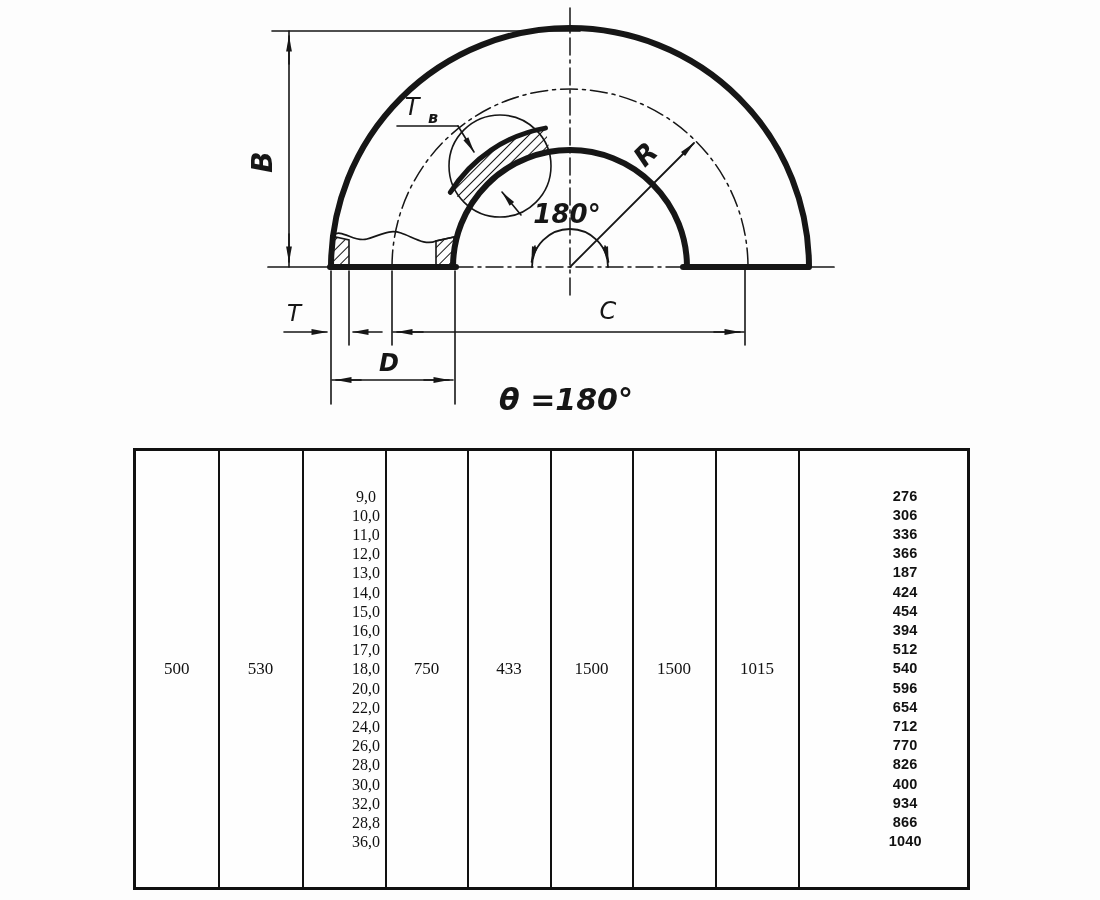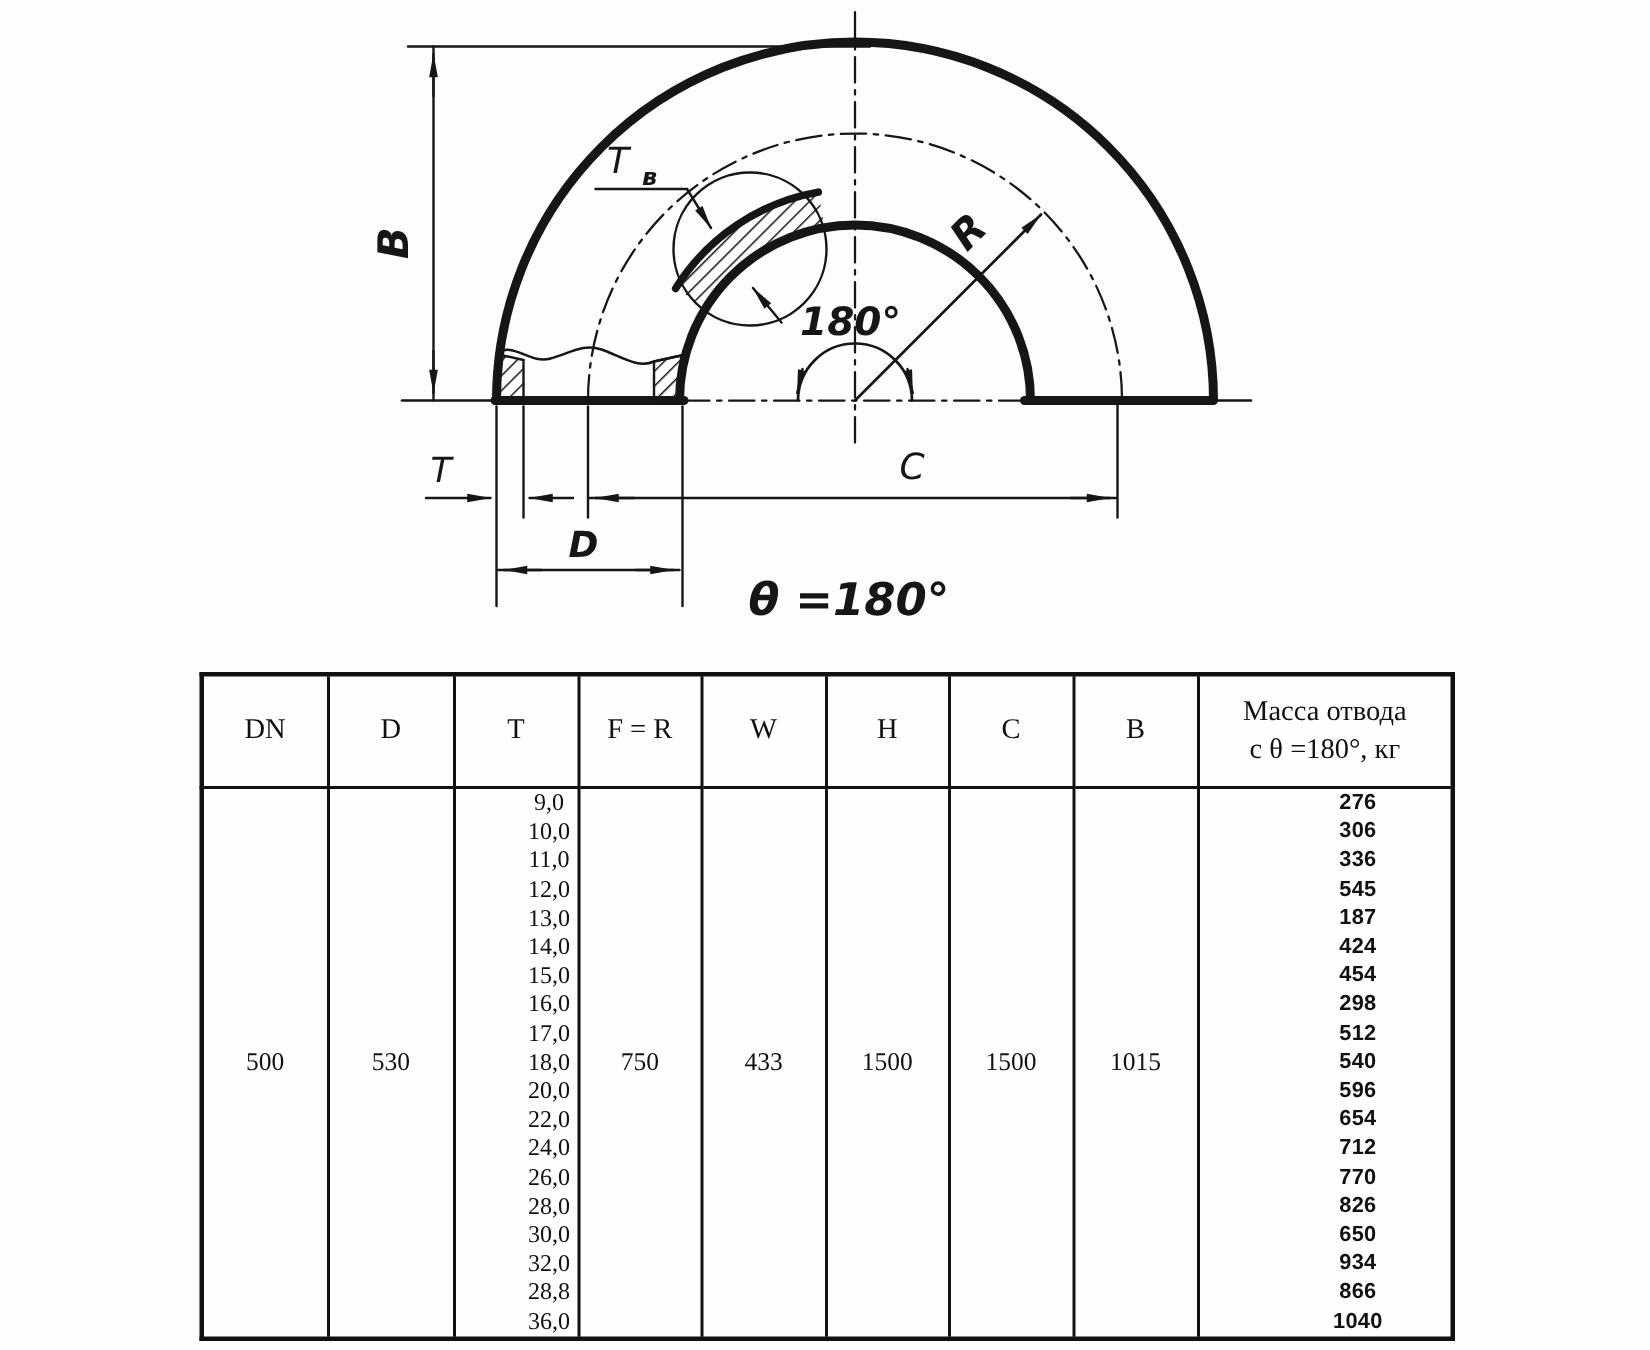--- a/index.html
+++ b/index.html
@@ -107,34 +107,20 @@
         <col style="width:84px">
         <col style="width:83px">
       <col style="width:82px">
         <col style="width:83px">
         <col style="width:82px">
       <col style="width:83px">
         <col style="width:83px">
         <col style="width:170px">
     </colgroup>
     <tbody>
-        <tr>
-      <th>DN</th>
-      <th>D</th>
-      <th>T</th>
-      <th>F = R</th>
-      <th>W</th>
-      <th>H</th>
-      <th>C</th>
-      <th>B</th>
-      <th class="two-line">
-        <div>Масса отвода</div>
-        <div>с θ =180°, кг</div>
-      </th>
-    </tr>
     <tr>
       <td>500</td>
       <td>530</td>
       <td class="t-col">
         <div class="stack">
               <div>9,0</div>
               <div>10,0</div>
               <div>11,0</div>
               <div>12,0</div>
               <div>13,0</div>
@@ -157,33 +143,33 @@
       <td>750</td>
       <td>433</td>
       <td>1500</td>
       <td>1500</td>
       <td>1015</td>
       <td class="mass-col">
         <div class="stack">
               <div>276</div>
               <div>306</div>
               <div>336</div>
-              <div>545</div>
+              <div>366</div>
               <div>187</div>
               <div>424</div>
               <div>454</div>
-              <div>298</div>
+              <div>394</div>
               <div>512</div>
               <div>540</div>
               <div>596</div>
               <div>654</div>
               <div>712</div>
               <div>770</div>
               <div>826</div>
-              <div>650</div>
+              <div>400</div>
               <div>934</div>
               <div>866</div>
               <div>1040</div>
             </div>
       </td>
     </tr>
   </tbody>
     </table>
 </div>
 

